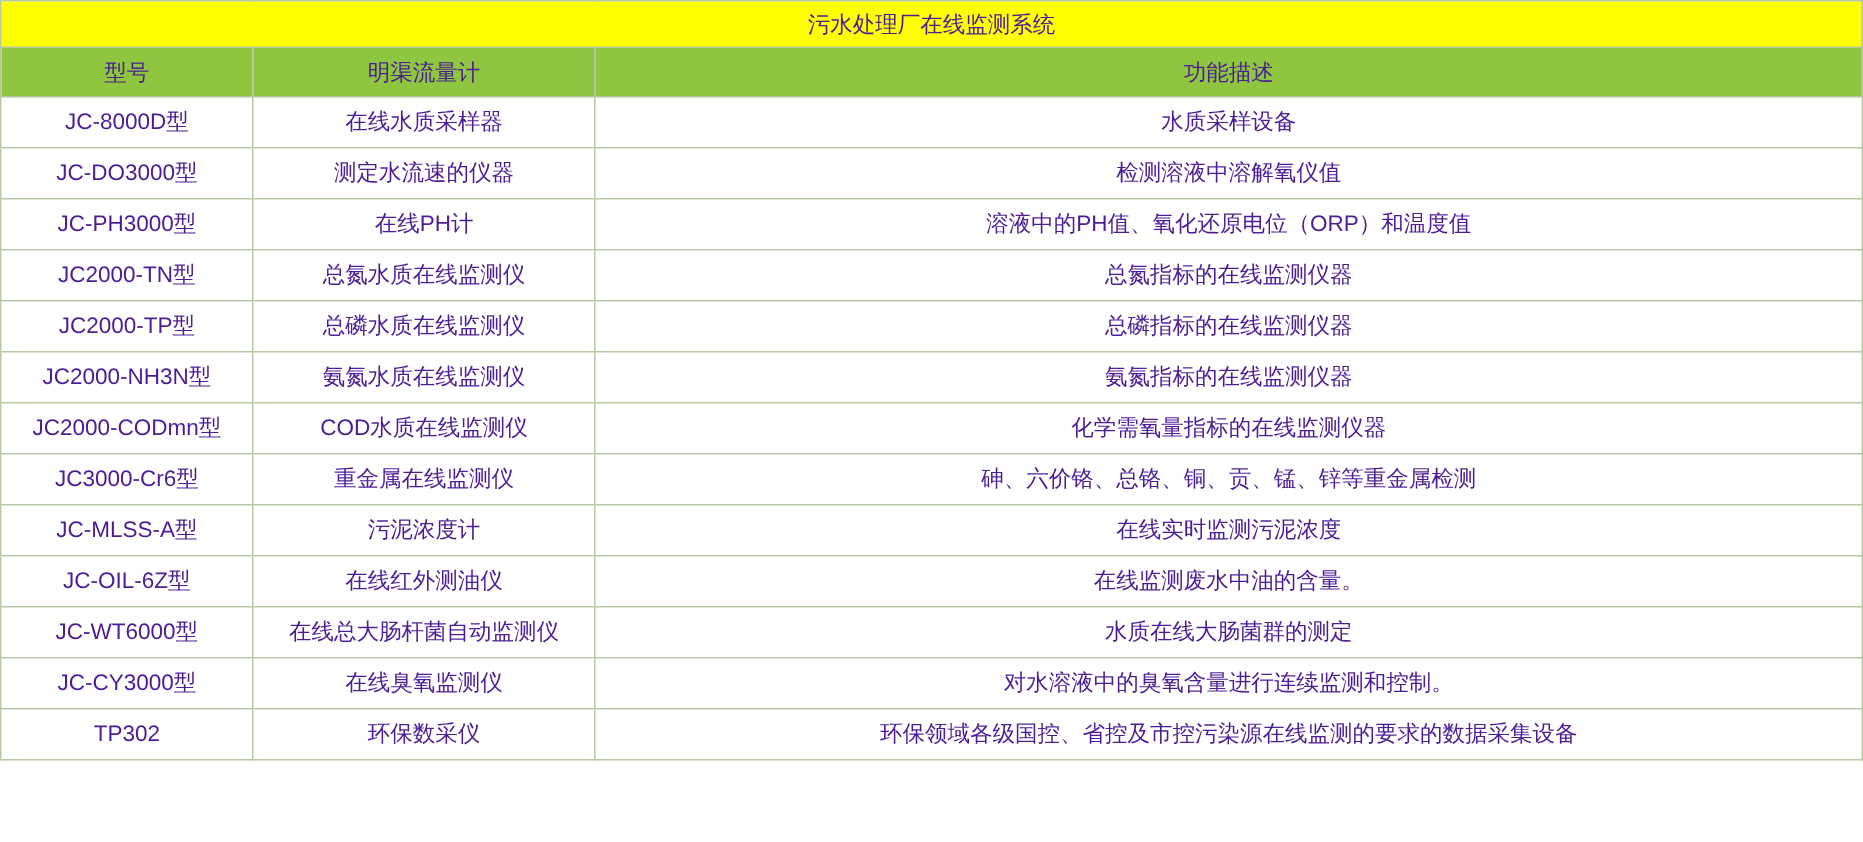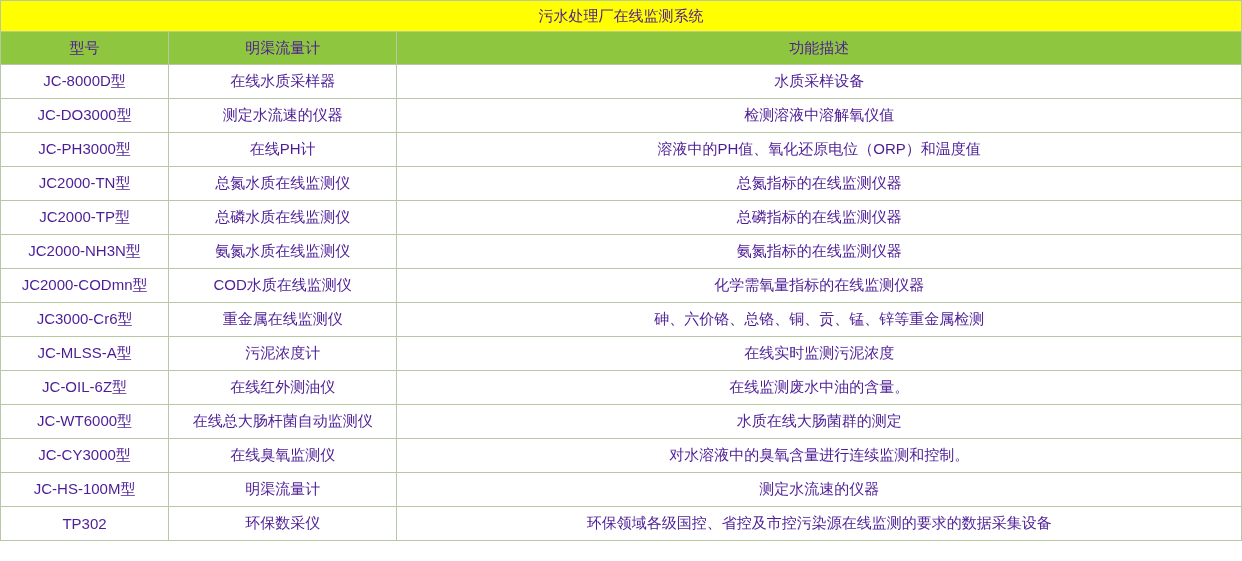--- a/index.html
+++ b/index.html
@@ -131,24 +131,19 @@
         <td>JC-WT6000型</td>
         <td>在线总大肠杆菌自动监测仪</td>
         <td>水质在线大肠菌群的测定</td>
       </tr>
       <tr class="data-row">
         <td>JC-CY3000型</td>
         <td>在线臭氧监测仪</td>
         <td>对水溶液中的臭氧含量进行连续监测和控制。</td>
       </tr>
       <tr class="data-row">
-        <td>JC-HS-100M型</td>
-        <td>明渠流量计</td>
-        <td>测定水流速的仪器</td>
-      </tr>
-      <tr class="data-row">
         <td>TP302</td>
         <td>环保数采仪</td>
         <td>环保领域各级国控、省控及市控污染源在线监测的要求的数据采集设备</td>
       </tr>
     </tbody>
   </table>
 </div>
 
 </body></html>

